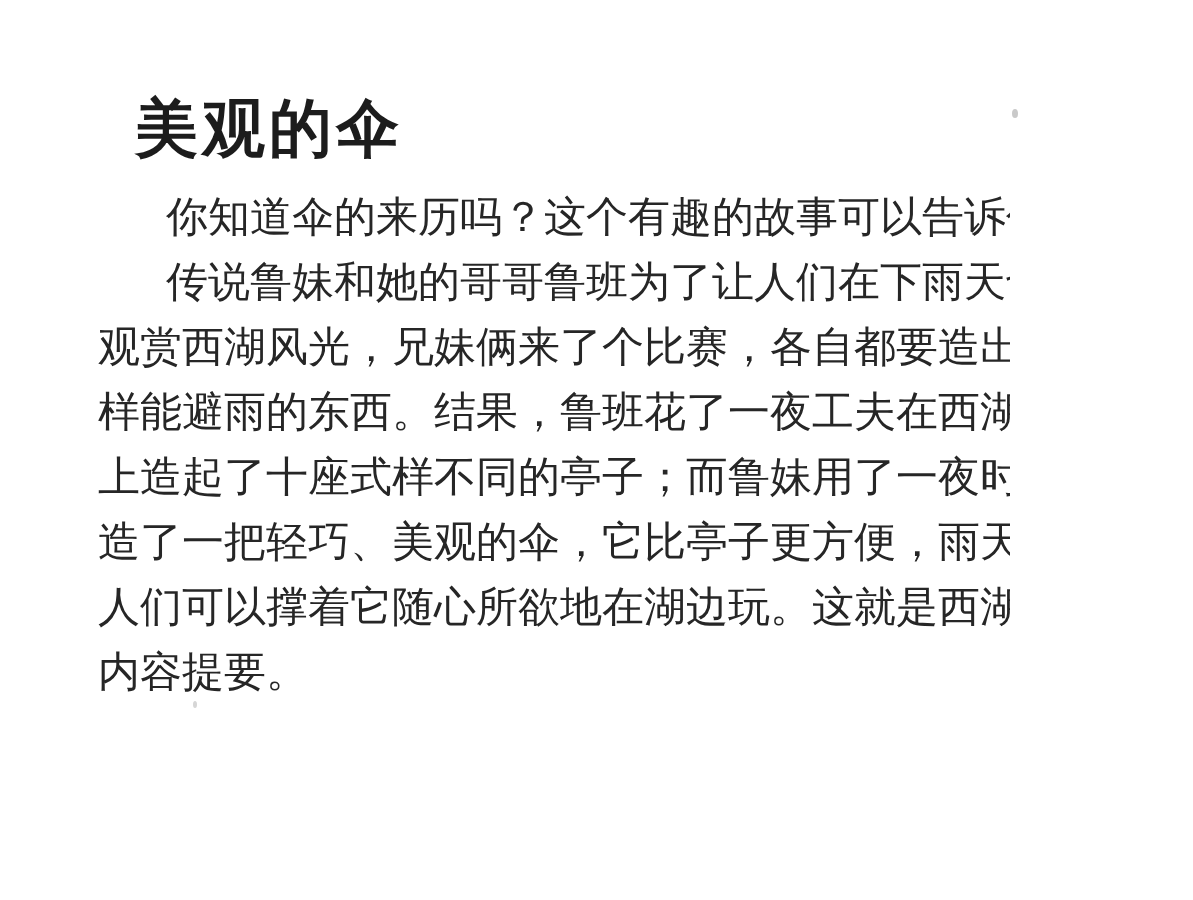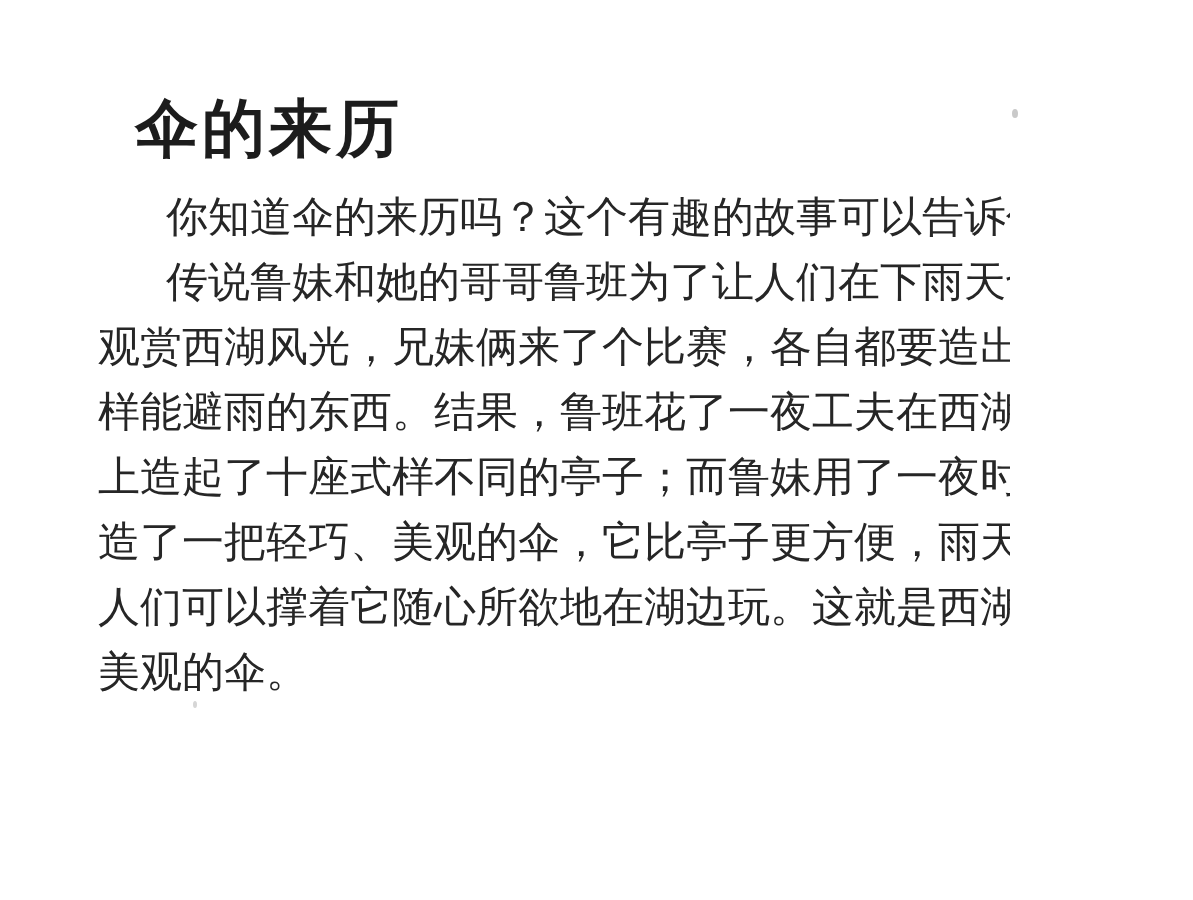--- a/index.html
+++ b/index.html
@@ -67,29 +67,29 @@
     width: 4px;
     height: 7px;
     background: #d6d6d6;
   }
 </style>
 </head>
 <body>
 
 <div class="page">
 
-  <div class="page-title">伞的来历</div>
+  <div class="page-title">美观的伞</div>
 
   <div class="content">
     <div class="line indent">你知道伞的来历吗？这个有趣的故事可以告诉你。</div>
     <div class="line indent">传说鲁妹和她的哥哥鲁班为了让人们在下雨天也能</div>
     <div class="line">观赏西湖风光，兄妹俩来了个比赛，各自都要造出一</div>
     <div class="line">样能避雨的东西。结果，鲁班花了一夜工夫在西湖边</div>
     <div class="line">上造起了十座式样不同的亭子；而鲁妹用了一夜时间</div>
     <div class="line">造了一把轻巧、美观的伞，它比亭子更方便，雨天，</div>
     <div class="line">人们可以撑着它随心所欲地在湖边玩。这就是西湖绸</div>
-    <div class="line last">美观的伞。</div>
+    <div class="line last">内容提要。</div>
   </div>
 
   <div class="speck speck-1"></div>
   <div class="speck speck-2"></div>
 
 </div>
 
 </body></html>

